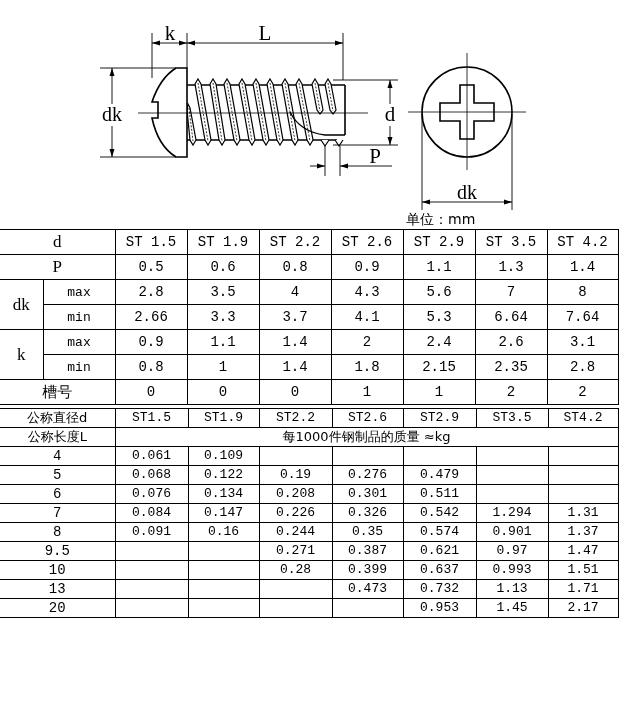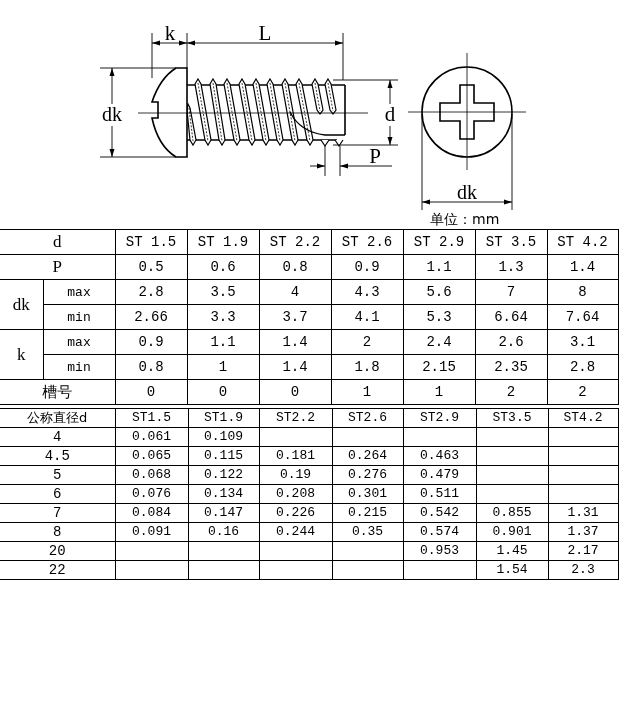--- a/index.html
+++ b/index.html
@@ -1,18 +1,18 @@
 <!DOCTYPE html>
 <html><head>
 <meta charset="utf-8">
 <style>
   html, body { margin:0; padding:0; background:#fff; }
   body { width:620px; height:713px; position:relative; overflow:hidden; color:#000; }
   .drawing { position:absolute; left:0; top:0; width:620px; height:230px; }
-  .unit { position:absolute; left:406px; top:210px; font: 14px "DejaVu Sans", sans-serif; line-height:18px; color:#000;margin-left:24px; }
+  .unit { position:absolute; left:406px; top:210px; font: 14px "DejaVu Sans", sans-serif; line-height:18px; color:#000; }
   table { border-collapse:collapse; table-layout:fixed; position:absolute; left:0; width:618px; }
   td { border:1px solid #000; padding:0; text-align:center; vertical-align:middle; white-space:nowrap; overflow:hidden; color:#000; }
   td.nl { border-left:none; }
   .t1 { top:229px; }
   .t1 td { height:24px; font: 14px "Liberation Mono", monospace; line-height:24px; }
   .t1 td.lbl { font: 17px "Liberation Serif", serif; }
   .t1 td.sub { font: 13px "Liberation Mono", monospace; }
   .t1 td.cjk { font: 15px "DejaVu Sans", sans-serif; }
   .t2 { top:408px; }
   .t2 td { height:18px; font: 13px "Liberation Mono", monospace; line-height:18px; }
@@ -217,36 +217,30 @@
     <td class="nl cjk">公称直径d</td>
     <td>ST1.5</td>
     <td>ST1.9</td>
     <td>ST2.2</td>
     <td>ST2.6</td>
     <td>ST2.9</td>
     <td>ST3.5</td>
     <td>ST4.2</td>
   </tr>
   <tr>
+    <td class="nl cjk">公称长度L</td>
+    <td class="cjk" colspan="7">每1000件钢制品的质量 ≈kg</td>
+  </tr>
+  <tr>
     <td class="nl len">4</td>
     <td>0.061</td>
     <td>0.109</td>
     <td></td>
     <td></td>
     <td></td>
-    <td></td>
-    <td></td>
-  </tr>
-  <tr>
-    <td class="nl len">4.5</td>
-    <td>0.065</td>
-    <td>0.115</td>
-    <td>0.181</td>
-    <td>0.264</td>
-    <td>0.463</td>
     <td></td>
     <td></td>
   </tr>
   <tr>
     <td class="nl len">5</td>
     <td>0.068</td>
     <td>0.122</td>
     <td>0.19</td>
     <td>0.276</td>
     <td>0.479</td>
@@ -261,49 +255,69 @@
     <td>0.301</td>
     <td>0.511</td>
     <td></td>
     <td></td>
   </tr>
   <tr>
     <td class="nl len">7</td>
     <td>0.084</td>
     <td>0.147</td>
     <td>0.226</td>
-    <td>0.215</td>
+    <td>0.326</td>
     <td>0.542</td>
-    <td>0.855</td>
+    <td>1.294</td>
     <td>1.31</td>
   </tr>
   <tr>
     <td class="nl len">8</td>
     <td>0.091</td>
     <td>0.16</td>
     <td>0.244</td>
     <td>0.35</td>
     <td>0.574</td>
     <td>0.901</td>
     <td>1.37</td>
   </tr>
   <tr>
+    <td class="nl len">9.5</td>
+    <td></td>
+    <td></td>
+    <td>0.271</td>
+    <td>0.387</td>
+    <td>0.621</td>
+    <td>0.97</td>
+    <td>1.47</td>
+  </tr>
+  <tr>
+    <td class="nl len">10</td>
+    <td></td>
+    <td></td>
+    <td>0.28</td>
+    <td>0.399</td>
+    <td>0.637</td>
+    <td>0.993</td>
+    <td>1.51</td>
+  </tr>
+  <tr>
+    <td class="nl len">13</td>
+    <td></td>
+    <td></td>
+    <td></td>
+    <td>0.473</td>
+    <td>0.732</td>
+    <td>1.13</td>
+    <td>1.71</td>
+  </tr>
+  <tr>
     <td class="nl len">20</td>
     <td></td>
     <td></td>
     <td></td>
     <td></td>
     <td>0.953</td>
     <td>1.45</td>
     <td>2.17</td>
   </tr>
-  <tr>
-    <td class="nl len">22</td>
-    <td></td>
-    <td></td>
-    <td></td>
-    <td></td>
-    <td></td>
-    <td>1.54</td>
-    <td>2.3</td>
-  </tr>
 </tbody>
   </table>
 
 </body></html>

